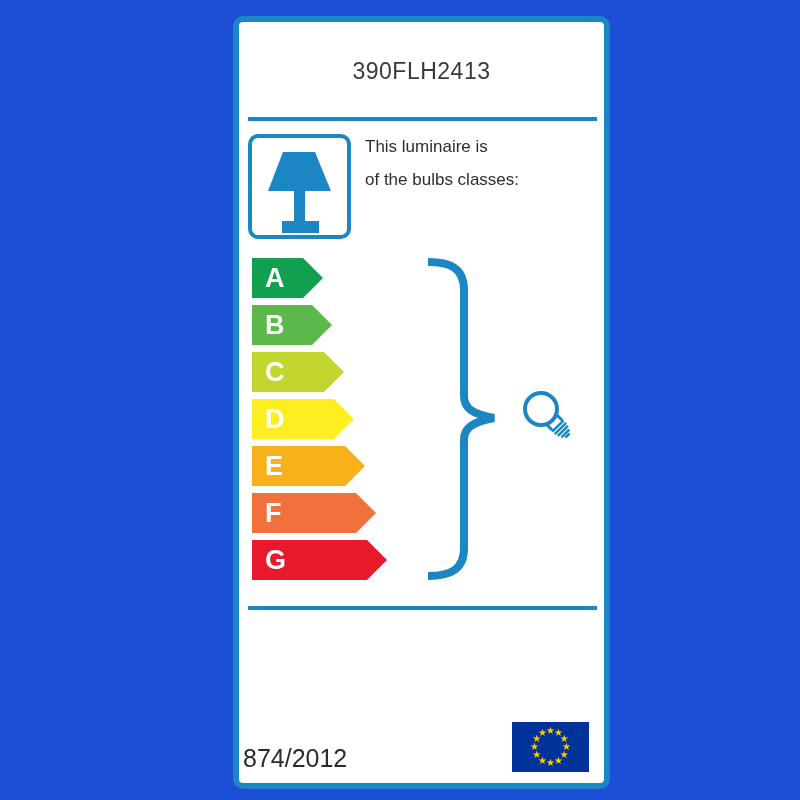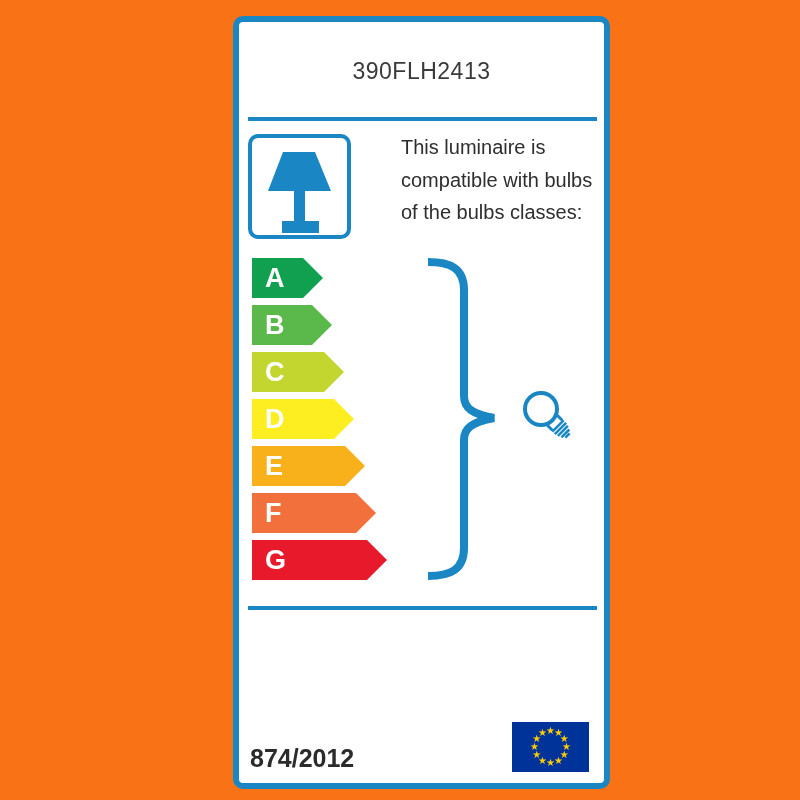--- a/index.html
+++ b/index.html
@@ -1,18 +1,18 @@
 <!DOCTYPE html>
 <html><head>
 <meta charset="utf-8">
 <style>
   * { margin: 0; padding: 0; box-sizing: border-box; }
   html, body { width: 800px; height: 800px; background: #ffffff; overflow: hidden;
                font-family: "Liberation Sans", sans-serif; }
-  .page { position: relative; width: 800px; height: 800px; background: #f97316; }
+  .page { position: relative; width: 800px; height: 800px; background: #1d4ed8; }
 
   .label-frame {
     position: absolute; left: 233px; top: 16px; width: 377px; height: 773px;
     border: 6px solid #1a87c4; border-radius: 10px; background: #ffffff;
   }
 
   .model {
     position: absolute; left: 0; top: 36px; width: 100%;
     text-align: center; font-size: 23px; letter-spacing: 0.5px; color: #3a3a3a;
   }
@@ -22,38 +22,38 @@
   .divider-bottom { top: 584px; }
 
   .lamp-box {
     position: absolute; left: 9px; top: 112px; width: 103px; height: 105px;
     border: 4px solid #1a87c4; border-radius: 10px; background: #ffffff;
   }
   .lamp-box svg { position: absolute; left: 0; top: 0; }
 
   .intro {
     position: absolute; left: 126px; top: 109px; width: 240px;
-    font-size: 20px; line-height: 32.5px; color: #2e2e2e; margin-left: 36px;
+    font-size: 17px; line-height: 32.5px; color: #2e2e2e;
   }
 
   .arrows { position: absolute; left: 13px; top: 236px; }
   .arrow {
     height: 40px; margin-bottom: 7px; display: flex; align-items: center;
     clip-path: polygon(0 0, calc(100% - 20px) 0, 100% 50%, calc(100% - 20px) 100%, 0 100%);
   }
   .arrow-letter {
     padding-left: 13px; color: #ffffff; font-weight: bold; font-size: 27px; line-height: 1;
   }
 
   .brace-svg { position: absolute; left: 181px; top: 232px; }
   .bulb-svg  { position: absolute; left: 266px; top: 353px; }
 
   .regulation {
-    position: absolute; left: 11px; top: 722px;
-    font-size: 25px; font-weight: bold; color: #2b2b2b;
+    position: absolute; left: 4px; top: 722px;
+    font-size: 25px; font-weight: normal; color: #2b2b2b;
   }
 
   .eu-flag {
     position: absolute; left: 273px; top: 700px; width: 77px; height: 50px;
     background: #003399;
   }
   .eu-star {
     position: absolute; transform: translate(-50%, -50%);
     color: #ffcc00; font-size: 10px; line-height: 1;
   }
@@ -71,21 +71,20 @@
     <div class="lamp-box">
       <svg width="95" height="97" viewBox="0 0 95 97" aria-hidden="true">
         <polygon points="31,14 63,14 79,53 16,53" fill="#1a87c4"></polygon>
         <rect x="42" y="53" width="11" height="32" fill="#1a87c4"></rect>
         <rect x="30" y="83" width="37" height="12" fill="#1a87c4"></rect>
       </svg>
     </div>
 
     <div class="intro">
       <div>This luminaire is</div>
-      <div>compatible with bulbs</div>
       <div>of the bulbs classes:</div>
     </div>
 
     <div class="arrows" id="arrows">
         <div class="arrow" style="width: 71px; background: rgb(16, 160, 80);">
           <span class="arrow-letter">A</span>
         </div>
         <div class="arrow" style="width: 80px; background: rgb(91, 185, 76);">
           <span class="arrow-letter">B</span>
         </div>

